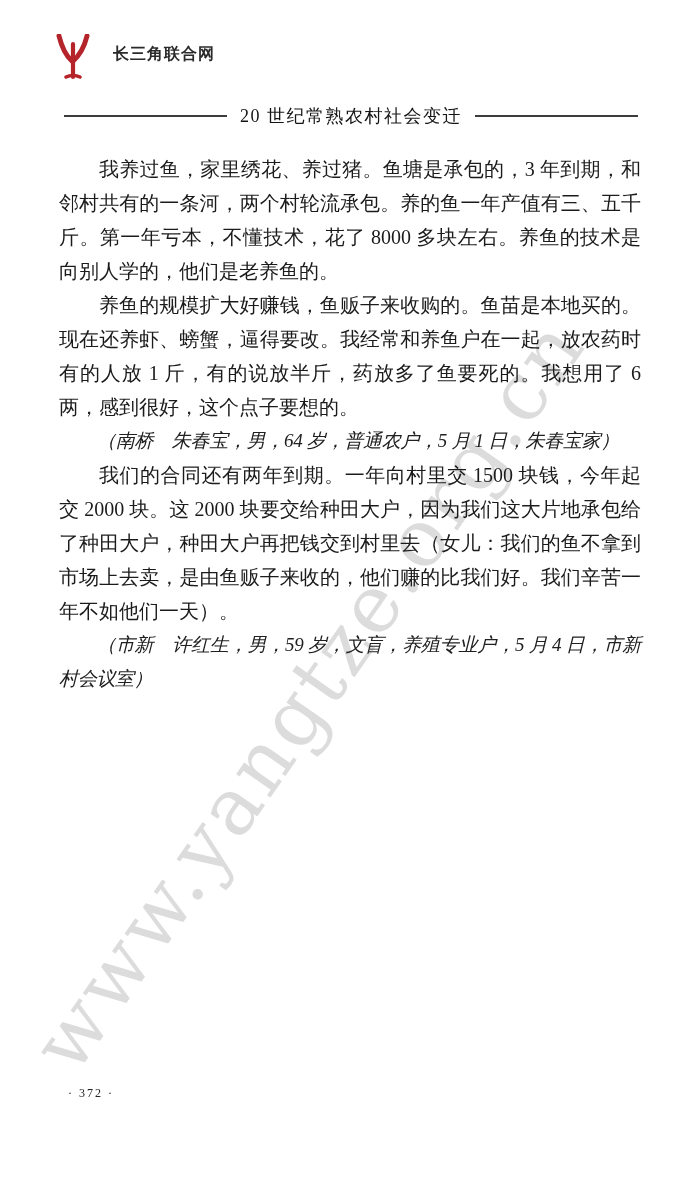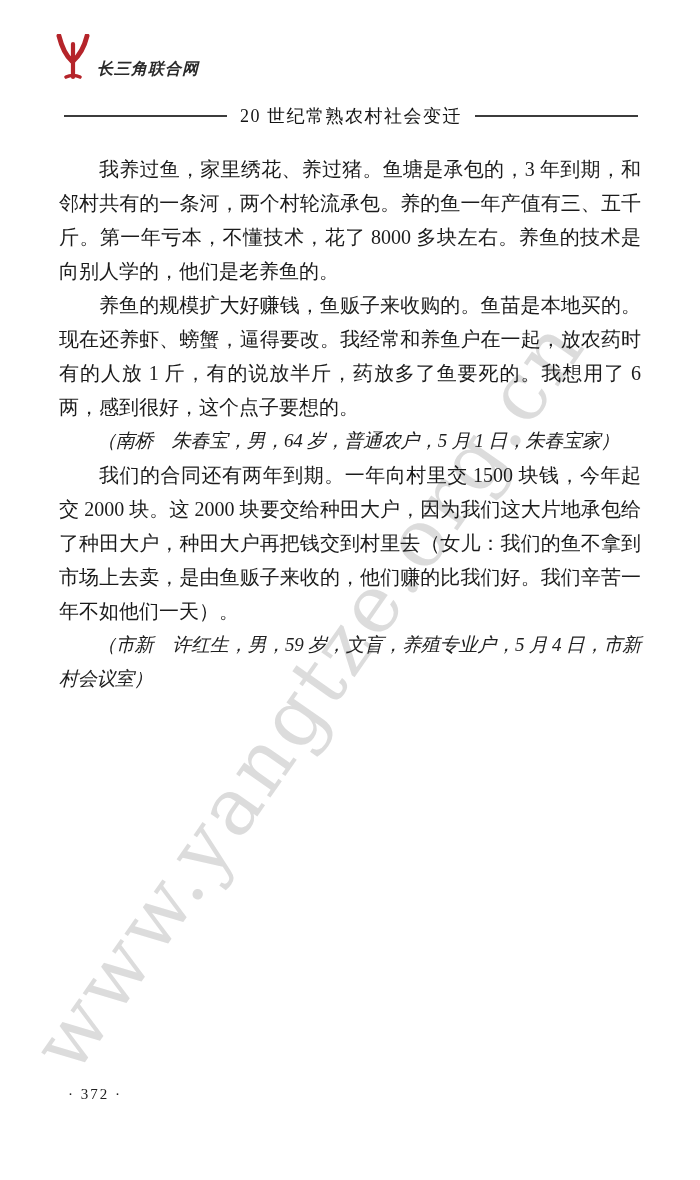--- a/index.html
+++ b/index.html
@@ -30,24 +30,23 @@
     pointer-events: none;
     user-select: none;
   }
 
   
   .logo {
     position: absolute;
     top: 34px;
     left: 56px;
     display: flex;
-    align-items: flex-end;
-    gap: 7px;
+    align-items: flex-start;
+    gap: 23px;
     z-index: 2;
-    font-style: italic;
   }
   .logo-mark { width: 34px; height: 46px; display: block; }
   .logo-text {
     font-family: "Liberation Sans", sans-serif;
     font-size: 16px;
     font-weight: bold;
     color: #2a2a2a;
     letter-spacing: 1px;
     padding-top: 10px;
   }
@@ -89,21 +88,21 @@
     font-size: 19px;
     letter-spacing: -0.3px;
     color: #202020;
   }
 
   
   .page-number {
     position: absolute;
     left: 68px;
     top: 1086px;
-    font-size: 15px;
+    font-size: 12px;
     letter-spacing: 2px;
     color: #222222;
     z-index: 2;
   }
 </style>
 </head>
 <body>
 
 <div class="page">
 

